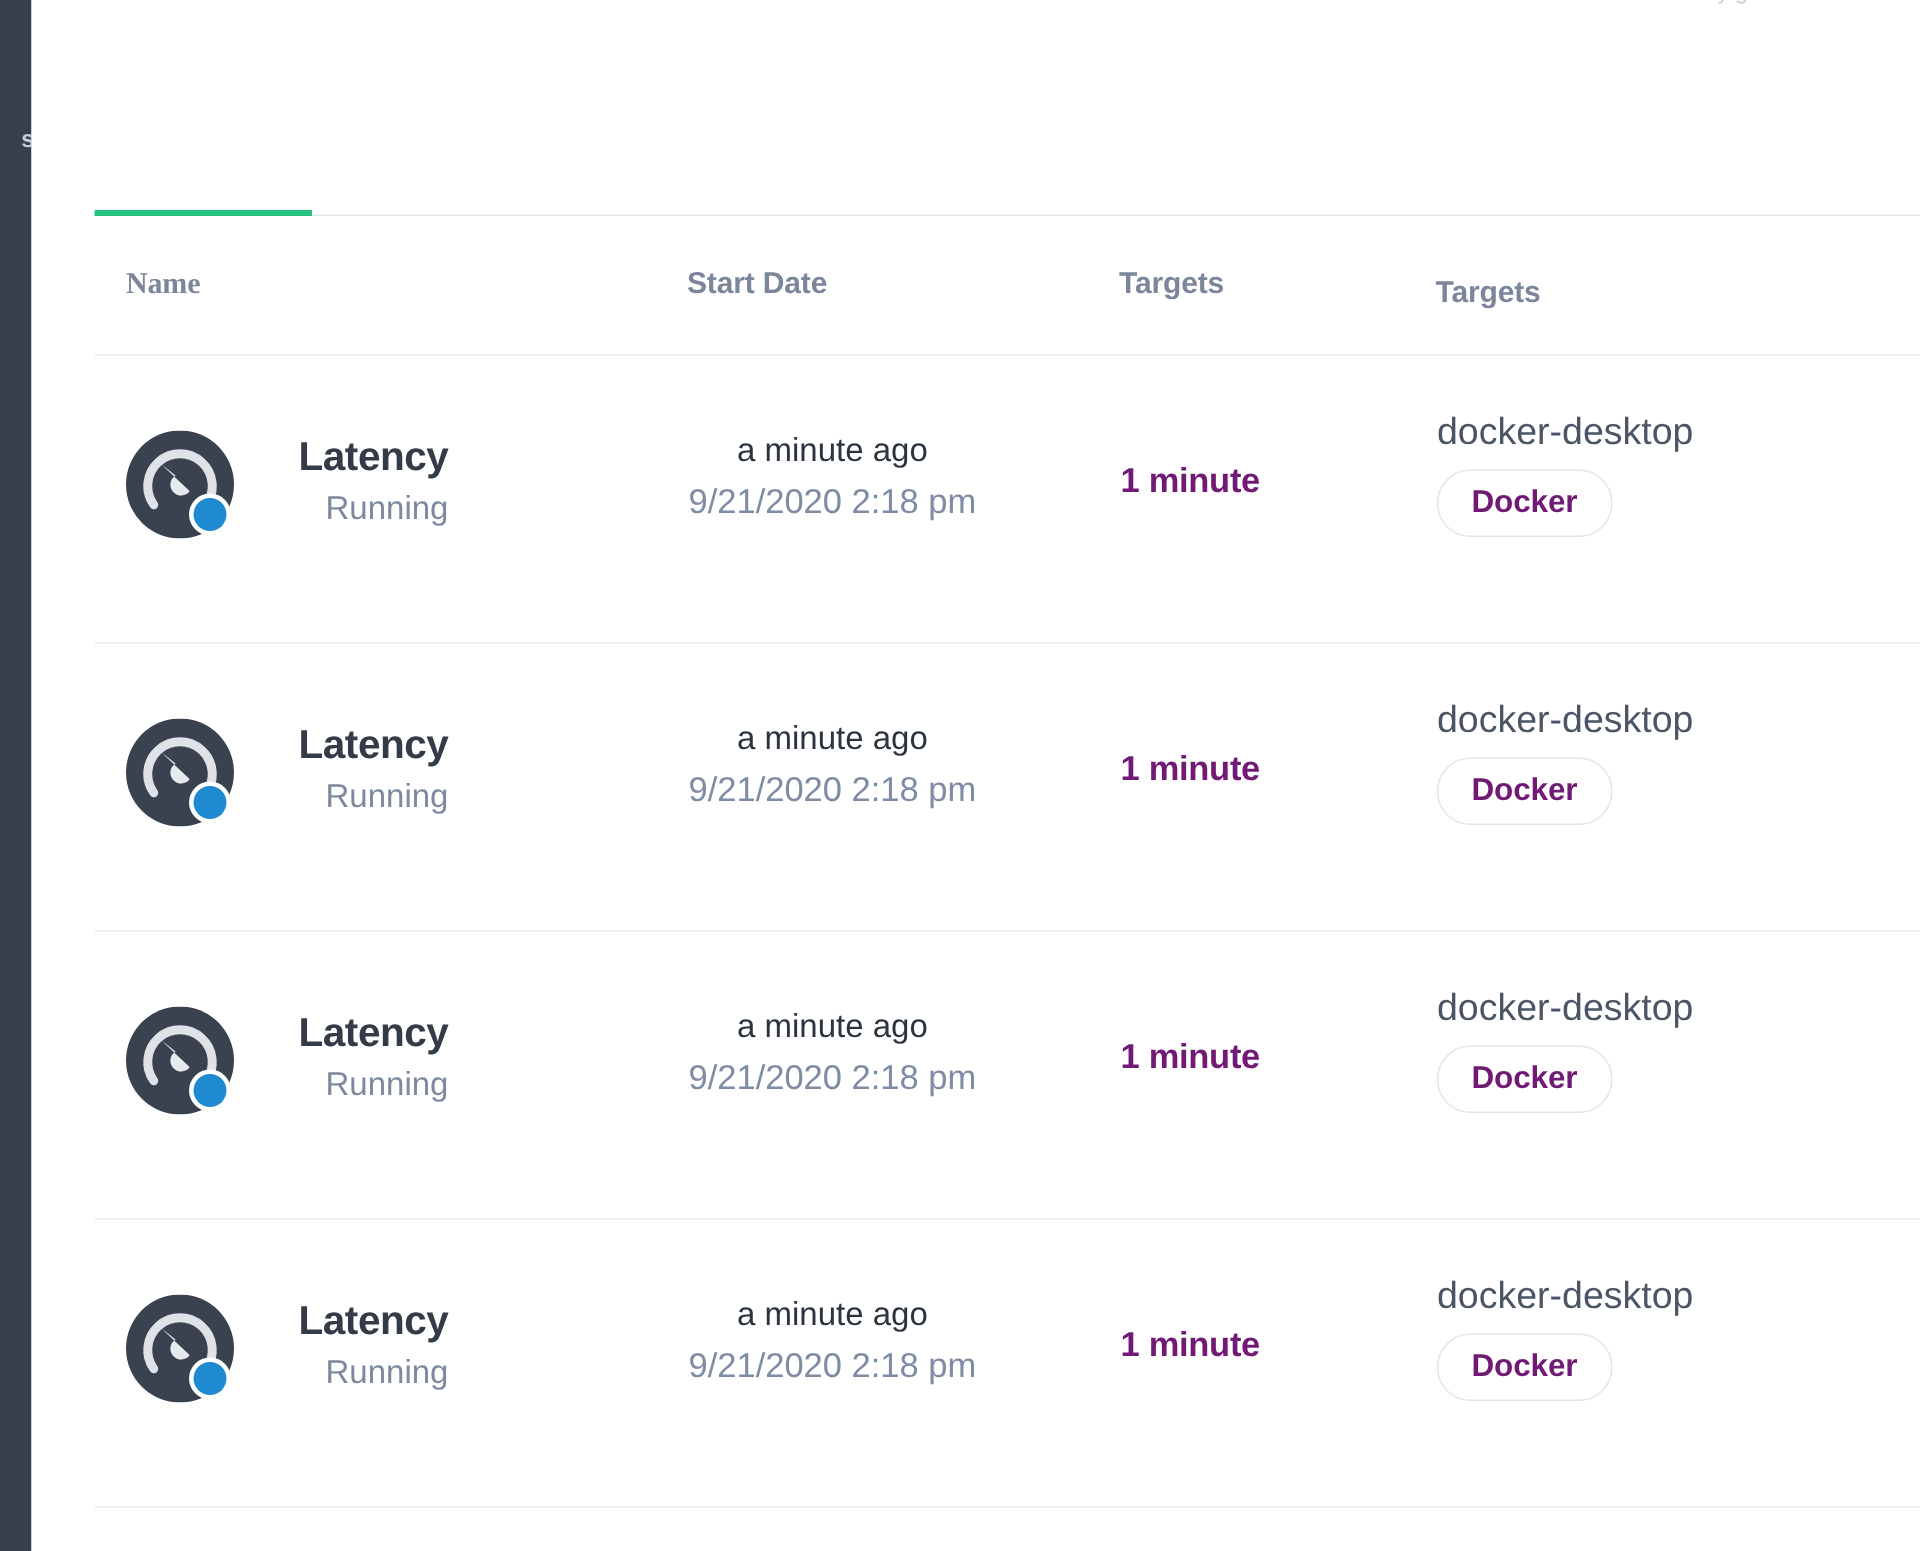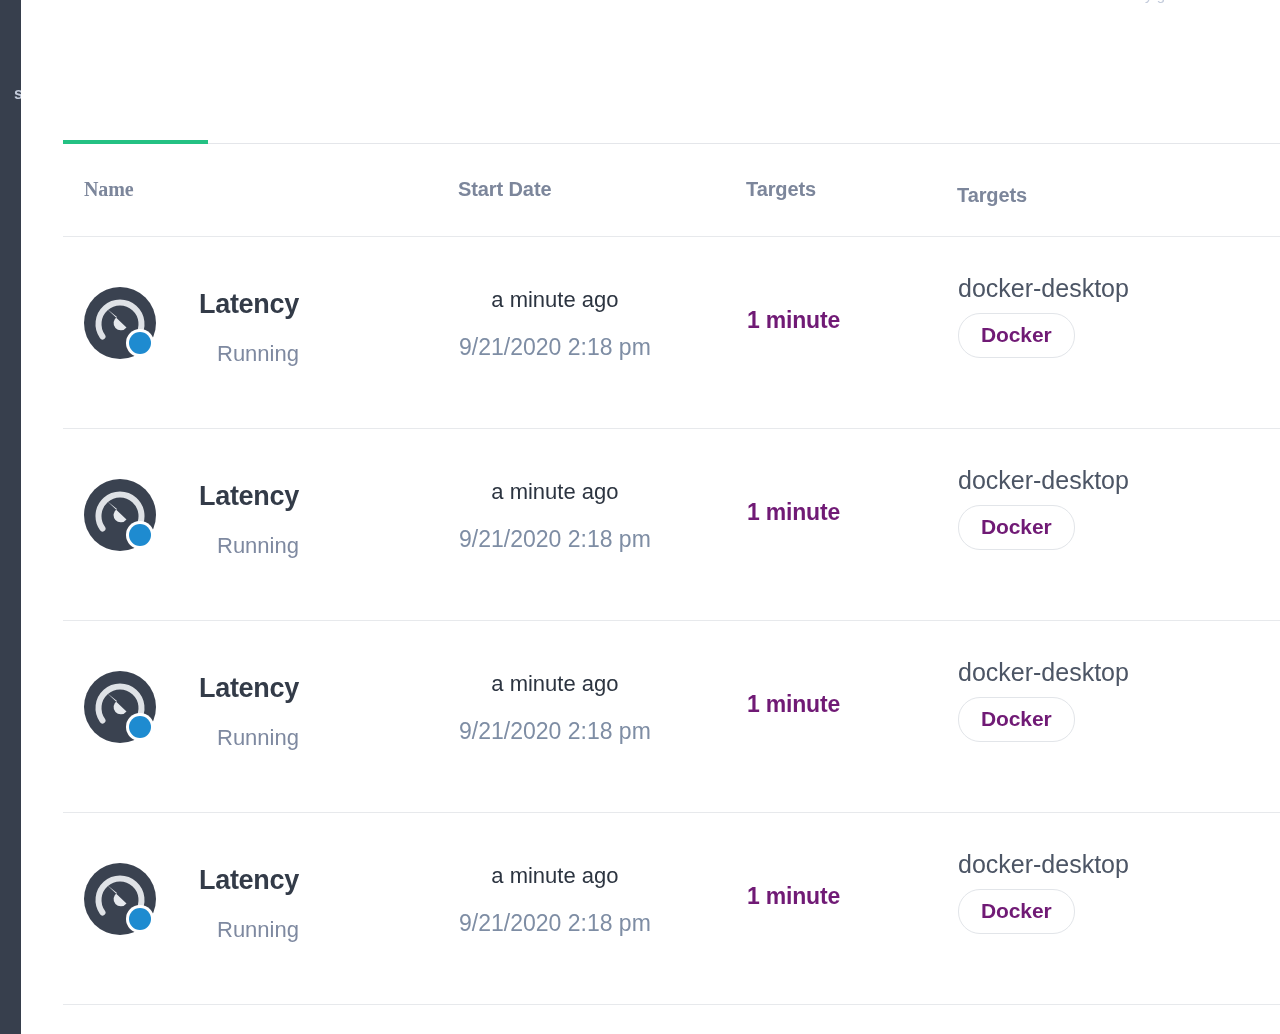--- a/index.html
+++ b/index.html
@@ -175,37 +175,37 @@
     font-weight: 700;
     color: #333b48;
     letter-spacing: -0.3px;
     line-height: 34px;
   }
   .name-status {
     font-size: 22px;
     font-weight: 400;
     color: #7e89a0;
     line-height: 30px;
-    margin-top: 18px;
+    margin-top: 3px;
   }
 
   
   .c-startdate { left: 396px; top: 48px; text-align: center; }
   .sd-rel {
     font-size: 22px;
     font-weight: 400;
     color: #2c3440;
     line-height: 30px;
   }
   .sd-abs {
     font-size: 23px;
     font-weight: 400;
     color: #7e8da4;
     line-height: 32px;
-    margin-top: 16px;
+    margin-top: 3px;
   }
 
   
   .c-lengthval {
     left: 684px;
     top: 68px;
     font-size: 23px;
     font-weight: 700;
     color: #701a75;
     letter-spacing: -0.2px;

